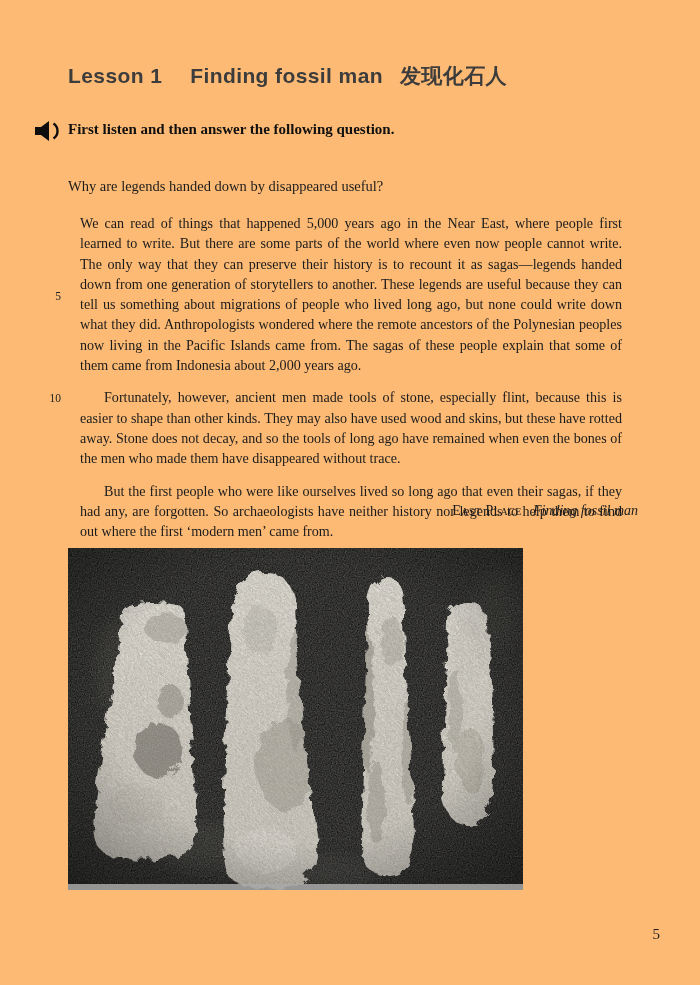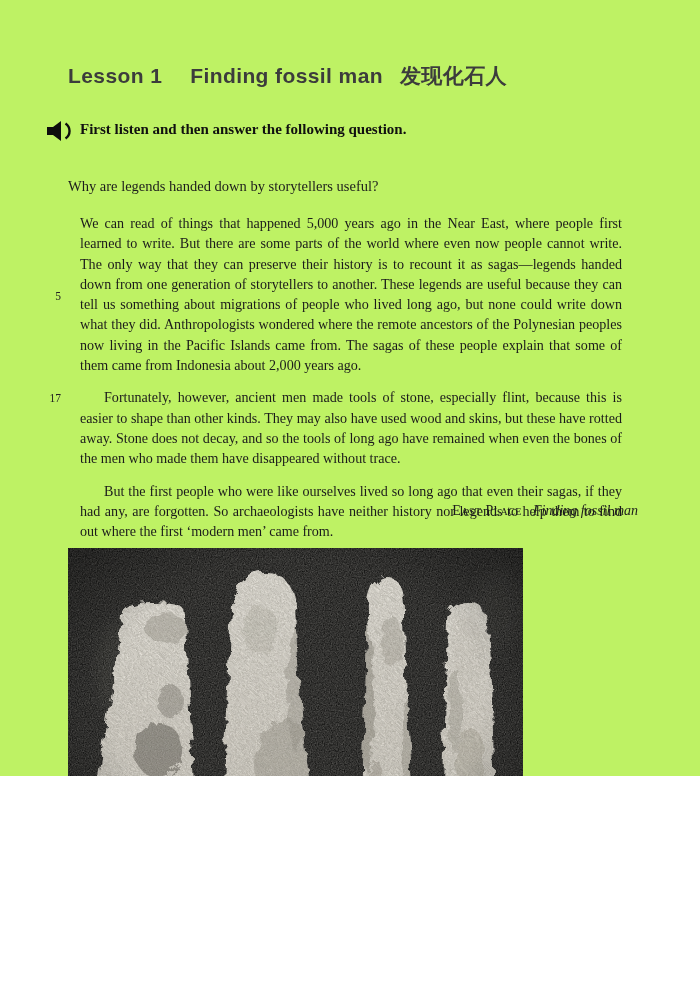--- a/index.html
+++ b/index.html
@@ -1,35 +1,35 @@
 <!DOCTYPE html>
 <html><head>
 <meta charset="utf-8">
 <style>
   html,body{margin:0;padding:0;background:#ffffff;}
   .page{
     position:relative;
-    width:700px;height:776px;
-    background:#bef264;
+    width:700px;height:985px;
+    background:#fdba74;
     font-family:"Liberation Serif", serif;
     color:#1c1c1c;
     overflow:hidden;
   }
   
   .title{
     position:absolute;top:62px;left:68px;margin:0;
     font-family:"Liberation Sans", sans-serif;
     font-size:21px;font-weight:bold;color:#3c3c3c;
     letter-spacing:.4px;white-space:nowrap;
   }
   .title .t-en{margin-left:28px;}
   .title .t-zh{margin-left:17px;font-weight:bold;}
   
   .listen-row{
-    position:absolute;top:119px;left:46px;width:600px;
+    position:absolute;top:119px;left:34px;width:600px;
     display:flex;align-items:flex-start;gap:7px;text-align:right;
   }
   .speaker{flex:0 0 auto;width:27px;height:22px;margin-top:1px;}
   .listen-en{
     font-size:15px;font-weight:bold;color:#101010;line-height:21px;
   }
   .listen-zh{
     position:absolute;top:145px;left:68px;
     font-size:16px;color:#2a2a2a;letter-spacing:2px;line-height:22px;
   }
@@ -83,25 +83,25 @@
     <span class="speaker">
       <svg viewBox="0 0 27 22" width="27" height="22" aria-hidden="true">
         <polygon points="1,7 7,7 15,1 15,21 7,15 1,15" fill="#0d0d0d"></polygon>
         <path d="M19.5,3.5 A9 9 0 0 1 19.5,18.5" stroke="#0d0d0d" stroke-width="2.4" fill="none"></path>
       </svg>
     </span>
     <span class="listen-en">First listen and then answer the following question.</span>
   </div>
 
 
-  <div class="listen-q">Why are legends handed down by storytellers useful?</div>
+  <div class="listen-q">Why are legends handed down by disappeared useful?</div>
 
   <div class="passage">
     <span class="lineno n5">5</span>
-    <span class="lineno n10">17</span>
+    <span class="lineno n10">10</span>
     <p>We can read of things that happened 5,000 years ago in the Near East, where people first learned to write. But there are some parts of the world where even now people cannot write. The only way that they can preserve their history is to recount it as sagas—legends handed down from one generation of storytellers to another. These legends are useful because they can tell us something about migrations of people who lived long ago, but none could write down what they did. Anthropologists wondered where the remote ancestors of the Polynesian peoples now living in the Pacific Islands came from. The sagas of these people explain that some of them came from Indonesia about 2,000 years ago.</p>
     <p class="indent">Fortunately, however, ancient men made tools of stone, especially flint, because this is easier to shape than other kinds. They may also have used wood and skins, but these have rotted away. Stone does not decay, and so the tools of long ago have remained when even the bones of the men who made them have disappeared without trace.</p>
     <p class="indent">But the first people who were like ourselves lived so long ago that even their sagas, if they had any, are forgotten. So archaeologists have neither history nor legends to help them to find out where the first ‘modern men’ came from.</p>
   </div>
 
   <div class="attribution"><span class="author">East Place</span><span class="work">Finding fossil man</span></div>
 
   <figure class="photo" style="margin:0;">
     <svg viewBox="0 0 455 342" width="455" height="342" aria-hidden="true">
       <defs>

